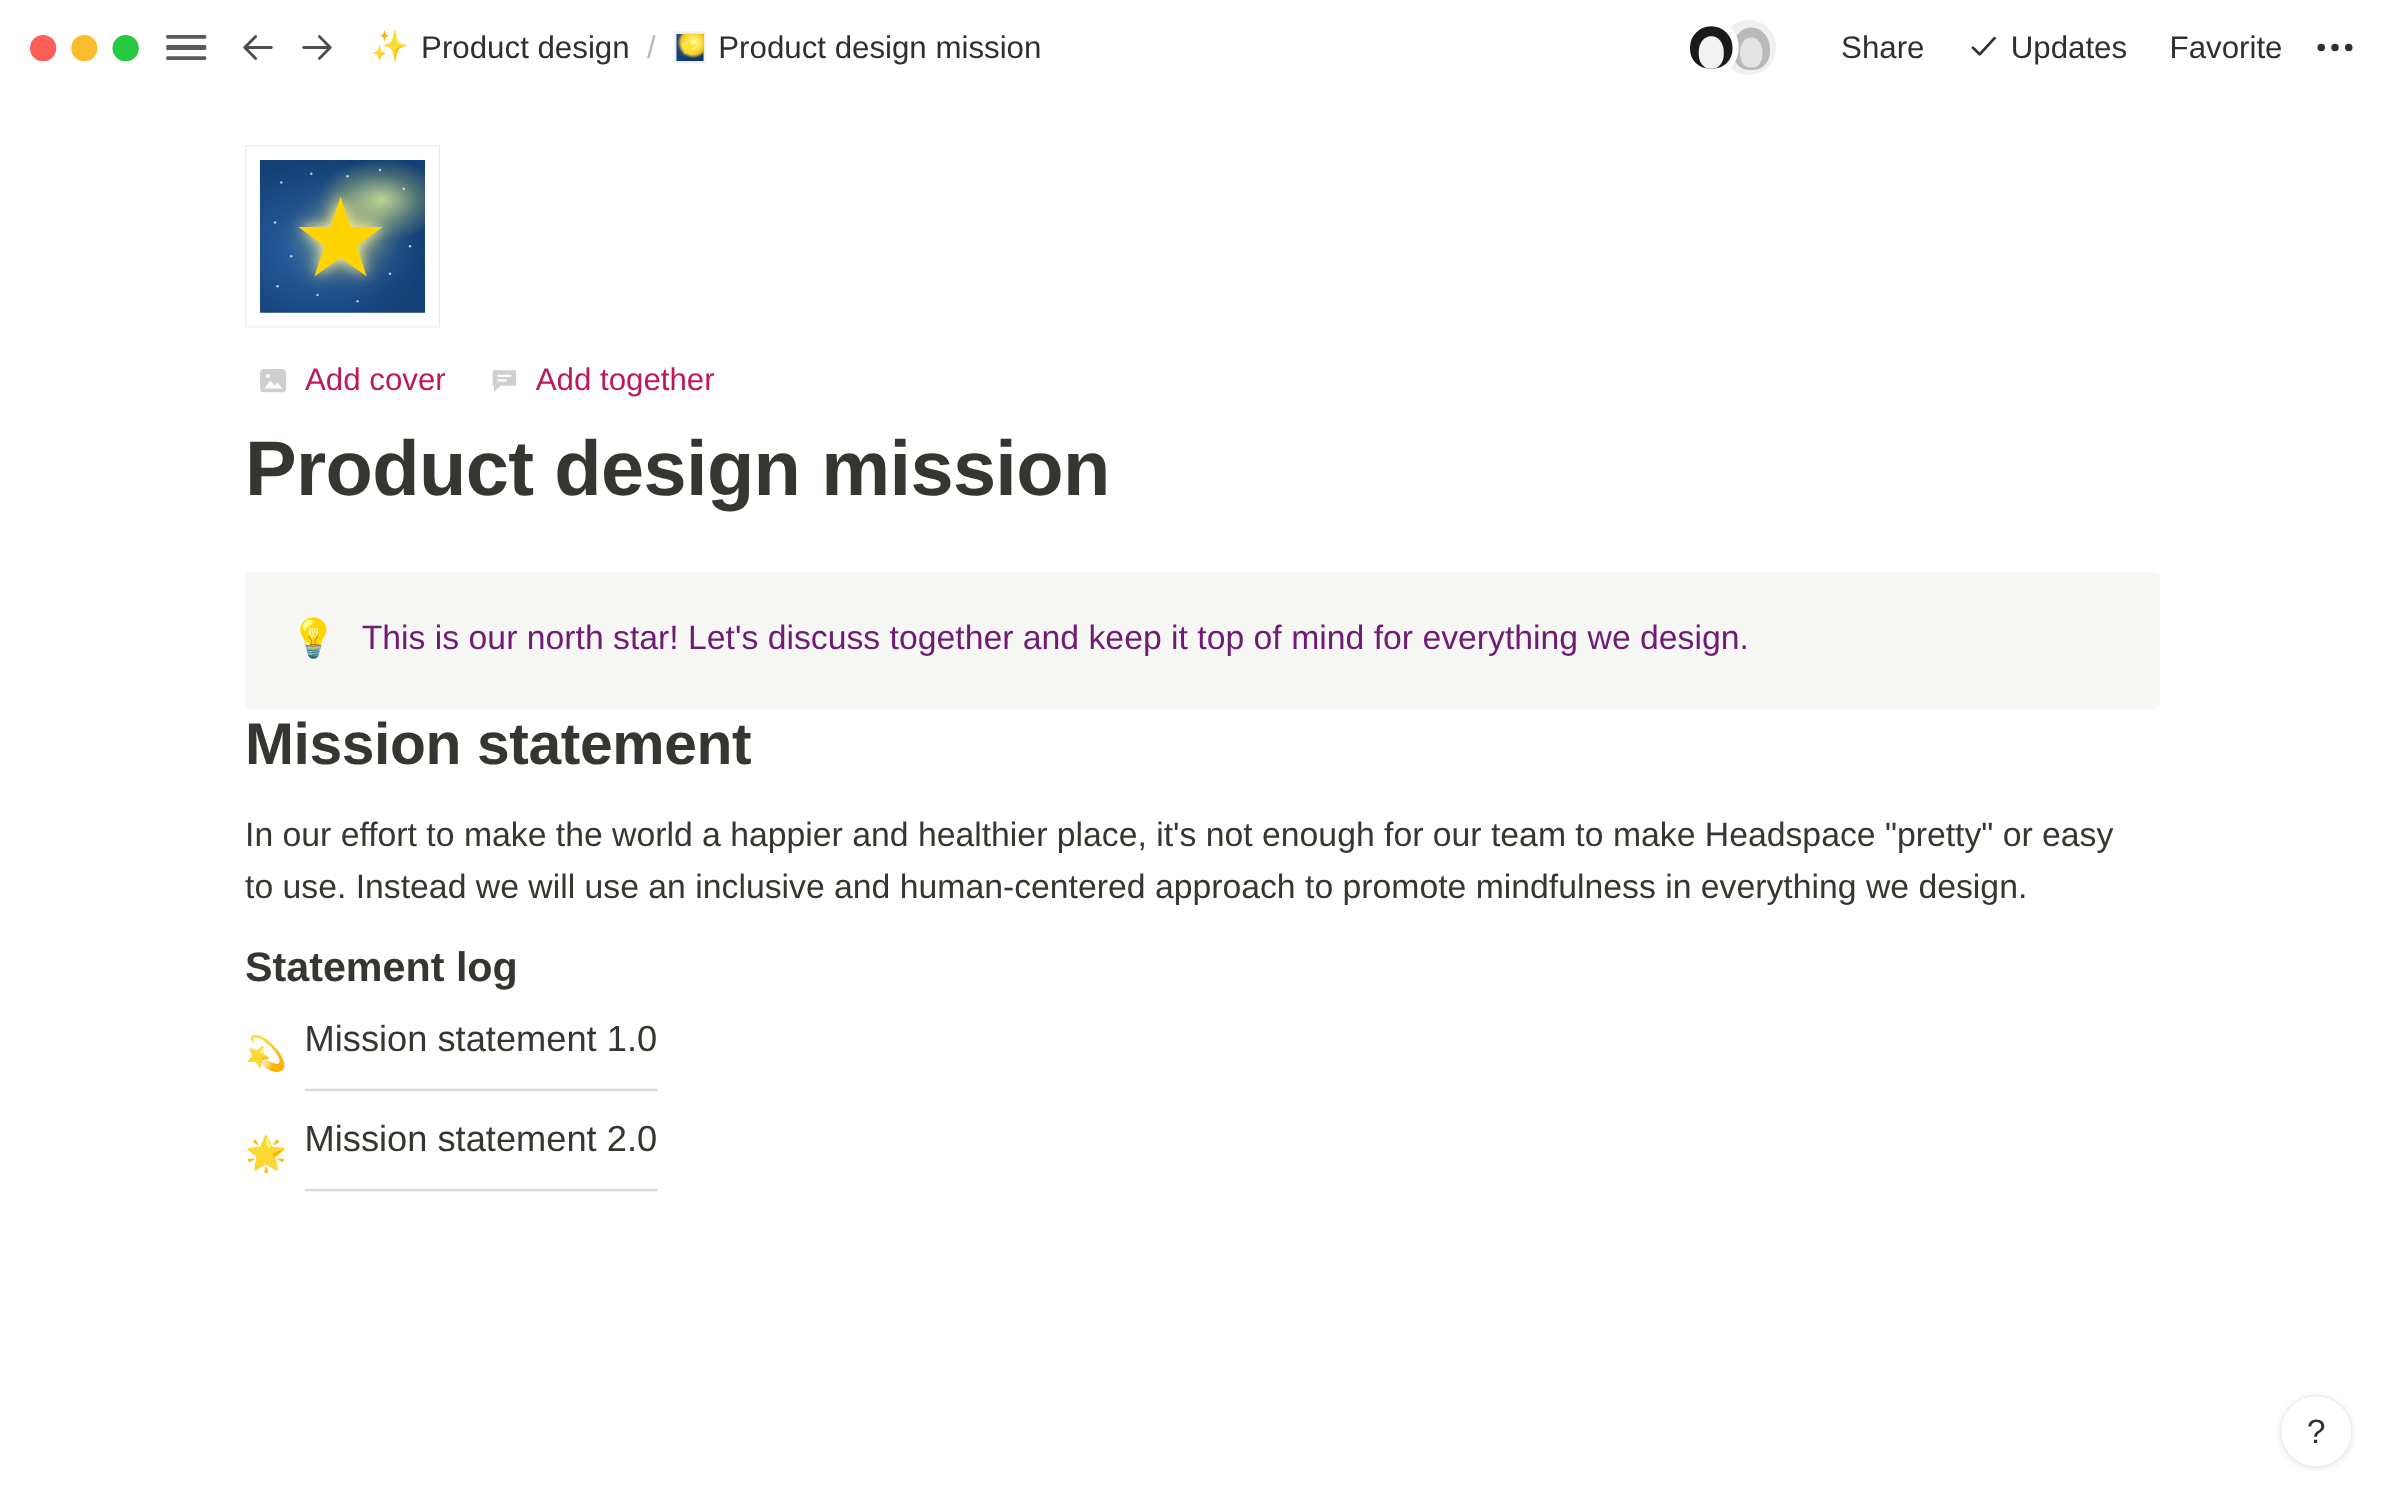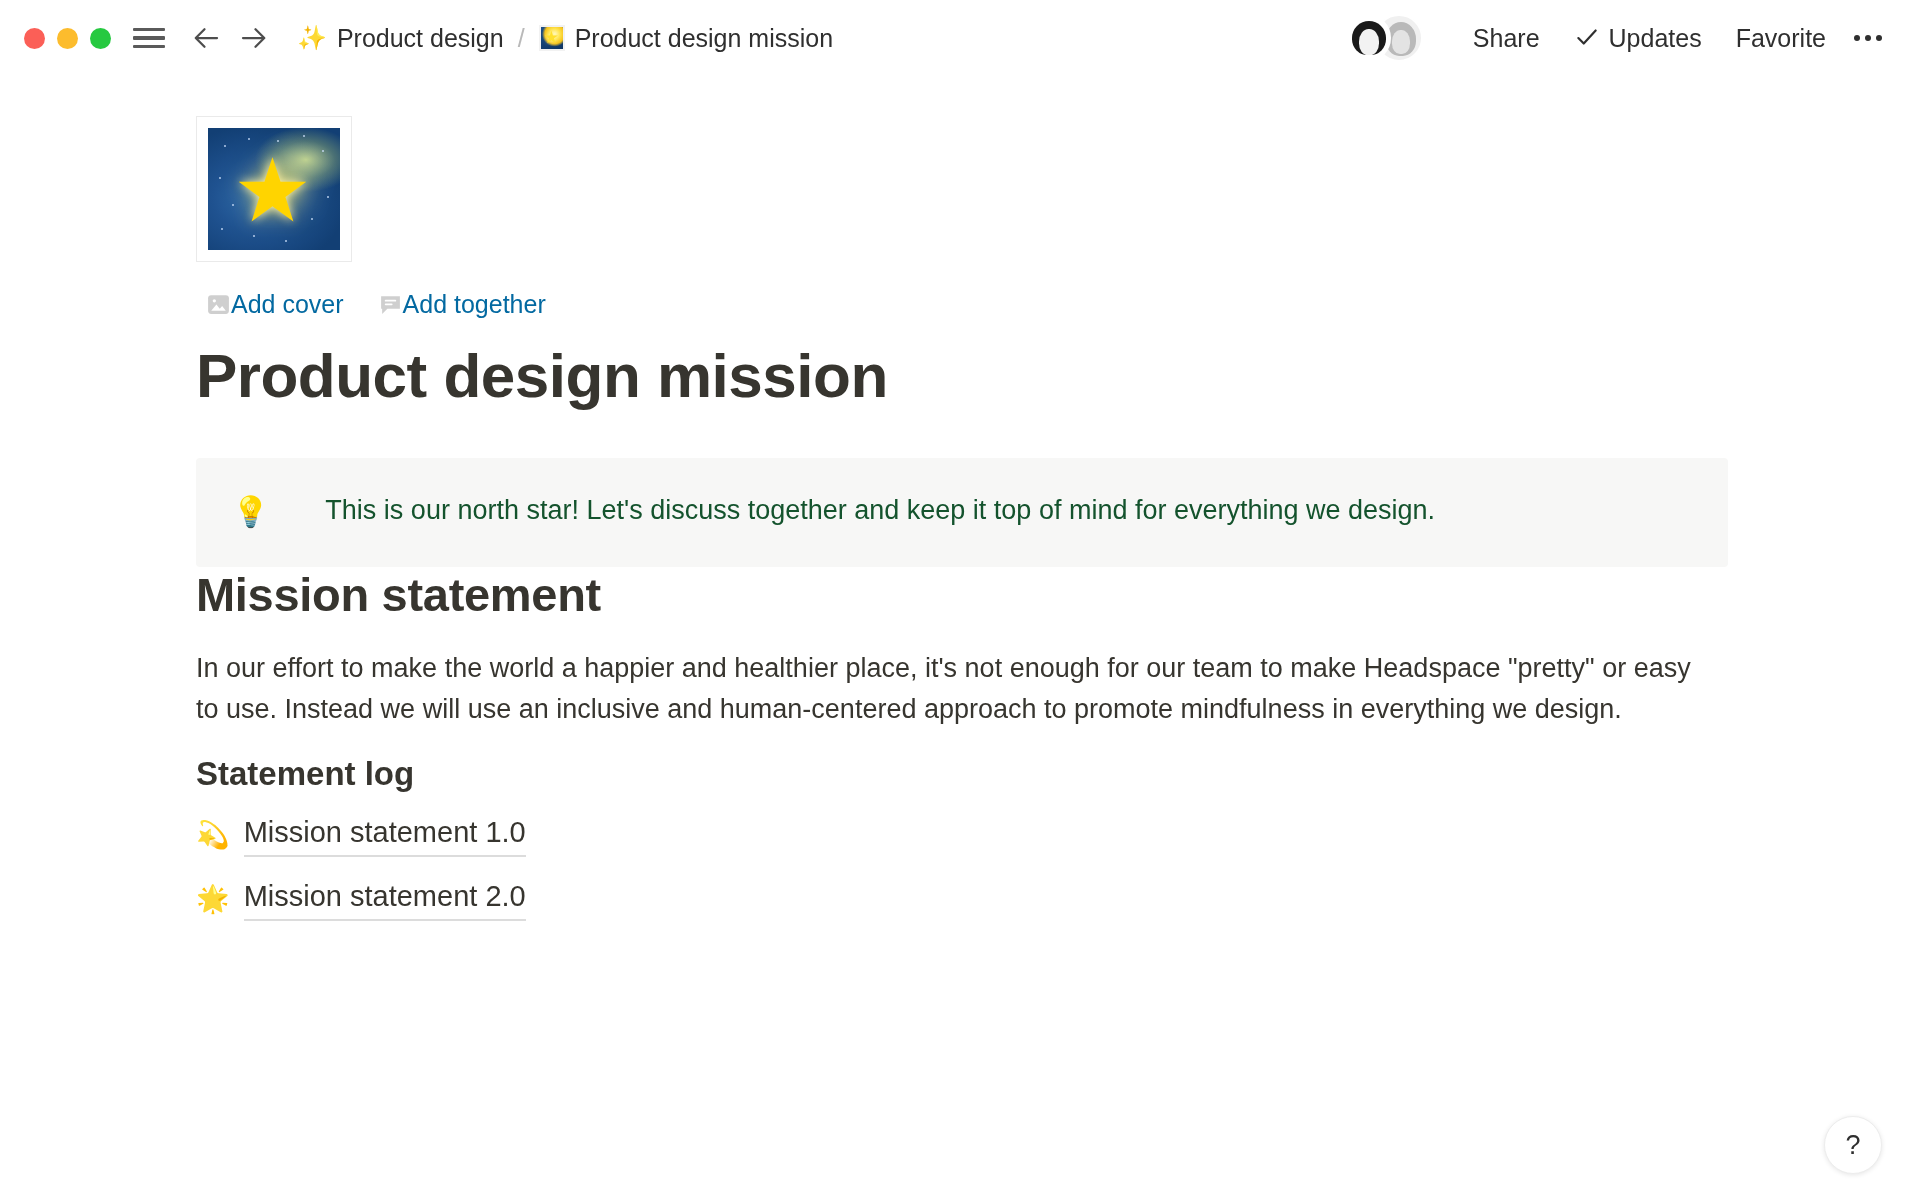--- a/index.html
+++ b/index.html
@@ -252,22 +252,22 @@
   .meta-row {
     display: flex;
     align-items: center;
     gap: 34px;
     margin-top: 28px;
     padding-left: 10px;
   }
   .meta-item {
     display: flex;
     align-items: center;
-    gap: 0;
-    color: #0369a1;
+    gap: 13px;
+    color: #be185d;
     font-size: 25px;
     cursor: pointer;
   }
   .meta-icon { display: flex; align-items: center; }
 
   .page-title {
     margin-top: 22px;
     font-size: 62px;
     font-weight: bold;
     color: #37352f;
@@ -282,23 +282,22 @@
     padding: 34px 40px 34px 36px;
     display: flex;
     align-items: flex-start;
     gap: 20px;
     width: 1532px;
     min-height: 108px;
   }
   .callout-emoji { font-size: 30px; line-height: 1.35; flex: none; }
   .callout-text {
     font-size: 27px;
-    color: #14532d;
+    color: #701a75;
     line-height: 1.4;
-    margin-left: 36px;
   }
 
   .h2 {
     font-size: 47px;
     font-weight: bold;
     color: #37352f;
     letter-spacing: -0.3px;
   }
 
   .body-text {
@@ -321,21 +320,21 @@
     align-items: center;
     gap: 14px;
     margin-top: 22px;
     cursor: pointer;
   }
   .link-emoji { font-size: 27px; line-height: 1; flex: none; }
   .link-text {
     font-size: 29px;
     color: #37352f;
     border-bottom: 2px solid #dcdcdc;
-    padding-bottom: 5px;
+    padding-bottom: 21px;
     line-height: 1.2;
   }
 
   
   .help-btn {
     position: absolute;
     right: 38px;
     bottom: 26px;
     width: 58px;
     height: 58px;

